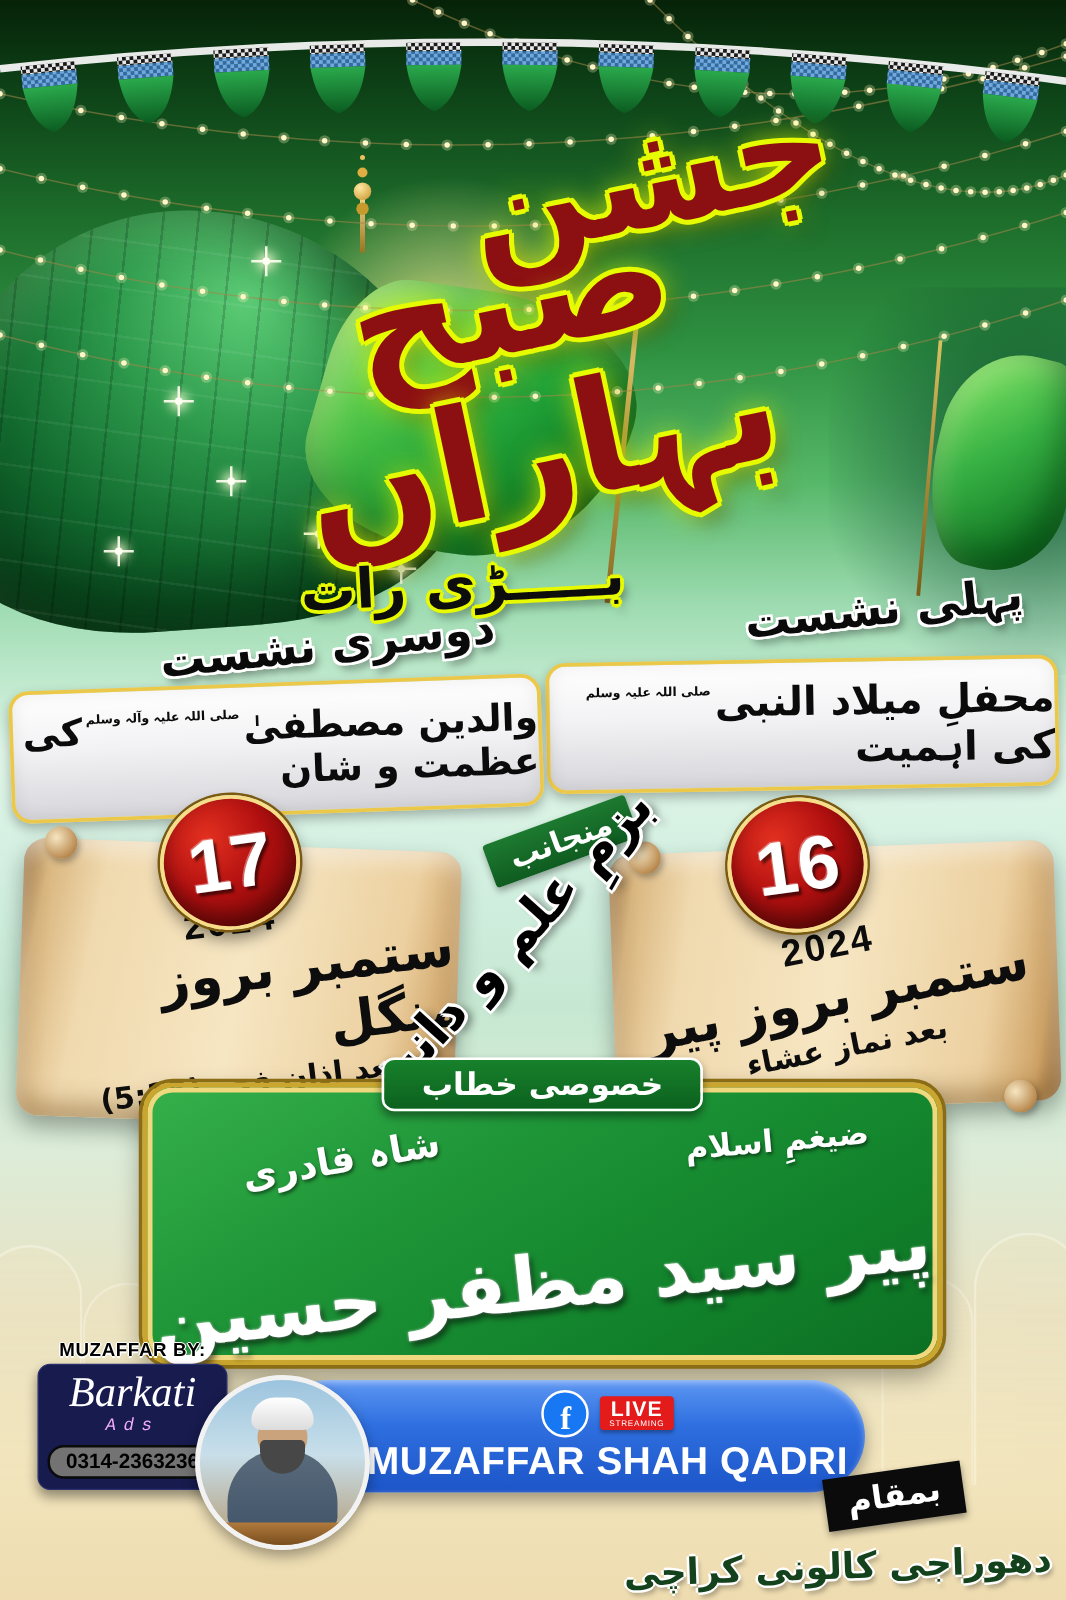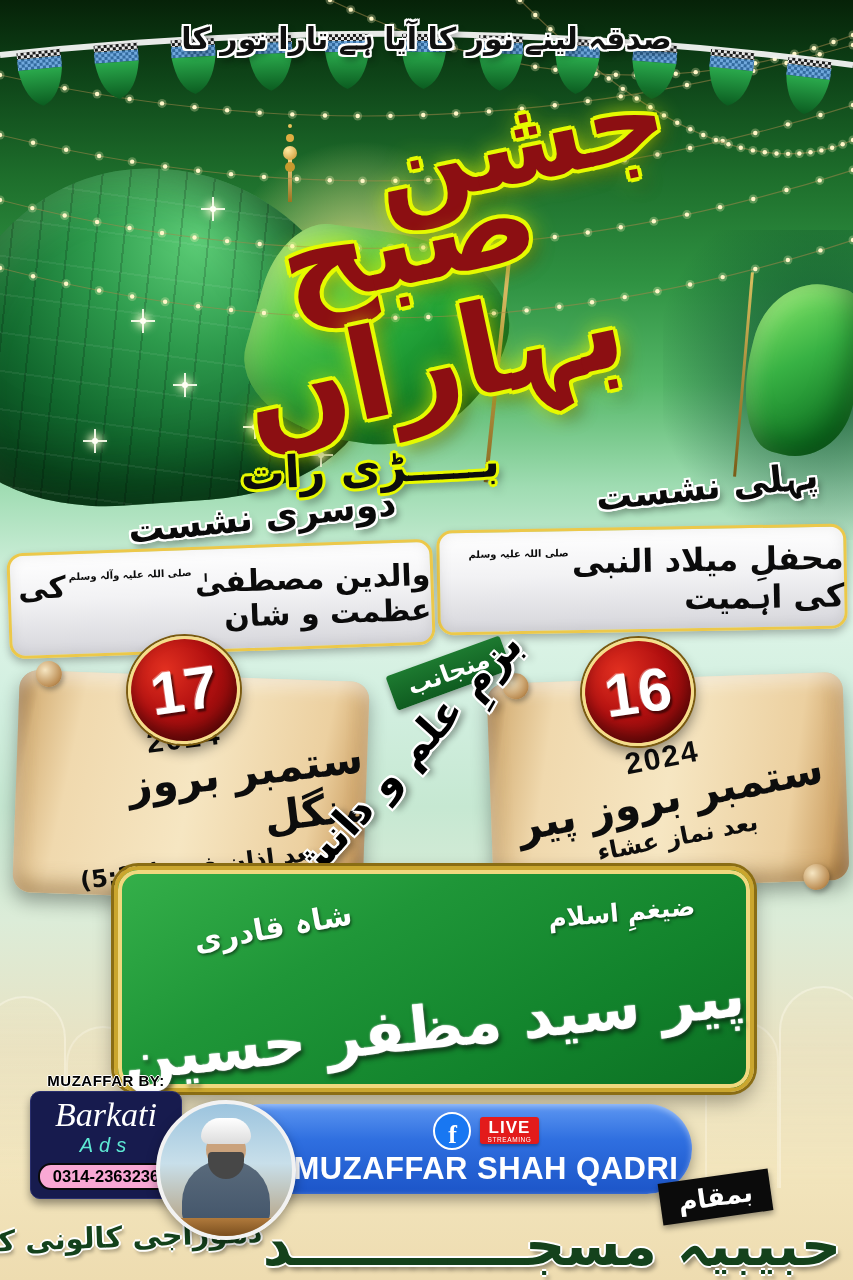--- a/index.html
+++ b/index.html
@@ -122,23 +122,23 @@
     font-size:60px;font-weight:bold;transform:rotate(-6deg);
     text-shadow:2px 4px 5px rgba(0,0,0,.55),0 0 2px #fff;}
 
   
   .designer{left:30px;top:1072px;width:152px;z-index:10;text-align:center;font-family:"Liberation Sans",sans-serif;}
   .designer-label{font-size:15px;font-weight:bold;color:#000;letter-spacing:.5px;
     text-shadow:-1px 0 #fff,1px 0 #fff,0 -1px #fff,0 1px #fff;}
   .designer-box{margin-top:2px;background:#171b4e;border:1px solid #2a2f6e;border-radius:10px;
     padding:6px 6px 8px;box-shadow:0 5px 9px rgba(0,0,0,.4);}
   .designer-name{font-family:"Liberation Serif",serif;font-style:italic;color:#fff;font-size:34px;line-height:1;}
-  .designer-sub{font-family:Liberation Sans, sans-serif;font-style:italic;color:#5eead4;font-size:20px;
+  .designer-sub{font-family:Liberation Mono, monospace;font-style:italic;color:#f0abfc;font-size:14px;
     letter-spacing:6px;line-height:1.1;margin-top:2px;}
-  .designer-phone{margin:7px auto 0;width:128px;background:#f9a8d4;border:2px solid #0a0a0a;border-radius:13px;
+  .designer-phone{margin:7px auto 0;width:128px;background:#737373;border:2px solid #0a0a0a;border-radius:13px;
     font-size:16.5px;font-weight:bold;color:#000;padding:2px 2px;}
 
   .live-bar{left:218px;top:1104px;width:412px;height:90px;z-index:10;border-radius:46px;
     background:linear-gradient(180deg,#5d97f2 0%,#2f6fe0 40%,#1c55c8 100%);
     box-shadow:0 6px 13px rgba(0,0,0,.35), inset 0 2px 6px rgba(255,255,255,.45);
     display:flex;flex-direction:column;align-items:center;justify-content:center;padding-left:62px;
     font-family:"Liberation Sans",sans-serif;}
   .lb-row1{display:flex;align-items:center;gap:9px;}
   .fb-circle{width:34px;height:34px;border-radius:50%;background:#1877f2;border:2.5px solid #fff;
     color:#fff;font-family:"Liberation Serif",serif;font-weight:bold;font-size:26px;
@@ -606,21 +606,20 @@
     </svg>
 
   <div class="layer spark" style="left:182px;top:382px;"></div>
   <div class="layer spark" style="left:252px;top:424px;"></div>
   <div class="layer spark" style="left:140px;top:318px;"></div>
   <div class="layer spark" style="left:92px;top:438px;"></div>
   <div class="layer spark" style="left:318px;top:452px;"></div>
   <div class="layer spark" style="left:210px;top:206px;"></div>
 
   <div class="layer couplet outline-white">
-    <div>صدقہ لینے نور کا آیا ہے تارا نور کا</div>
   </div>
 
   <div class="layer main-title" dir="rtl">
     <span class="mt1 glow-red">جشن</span>
     <span class="mt2 glow-red">صبح بہاراں</span>
   </div>
   <div class="layer bari-raat outline-yellow">بـــــڑی رات</div>
 
   <div class="layer session-heading s1-heading outline-white">پہلی نشست</div>
   <div class="layer white-panel s1-box">
@@ -651,20 +650,21 @@
       <div class="mline">ستمبر بروز منگل</div>
       <div class="tline">بعد اذان فجر (5:15)</div>
     </div>
   </div>
   <div class="layer day-badge badge-17">17</div>
 
   <div class="layer minjanib">منجانب</div>
   <div class="layer bazm outline-white">بزمِ علم و دانش</div>
 
   <div class="layer speaker-banner">
+    <div class="ribbon">خصوصی خطاب</div>
     <div class="honor-title">ضیغمِ اسلام</div>
     <div class="name-suffix">شاہ قادری</div>
     <div class="name-main">پیر سید مظفر حسین</div>
   </div>
 
   <div class="layer designer">
     <div class="designer-label">MUZAFFAR BY:</div>
     <div class="designer-box">
       <div class="designer-name">Barkati</div>
       <div class="designer-sub">Ads</div>
@@ -685,17 +685,16 @@
   <div class="layer photo">
     <div class="ph-body"></div>
     <div class="ph-face"></div>
     <div class="ph-turban"></div>
     <div class="ph-beard"></div>
     <div class="ph-desk"></div>
   </div>
 
   <div class="layer venue-badge">بمقام</div>
   <div class="layer venue-line">
-    <span class="venue-masjid">حبیبیہ مسجــــــــــــد</span>
     <span class="venue-address">دھوراجی کالونی کراچی</span>
   </div>
 
 </div>
 
 </body></html>

